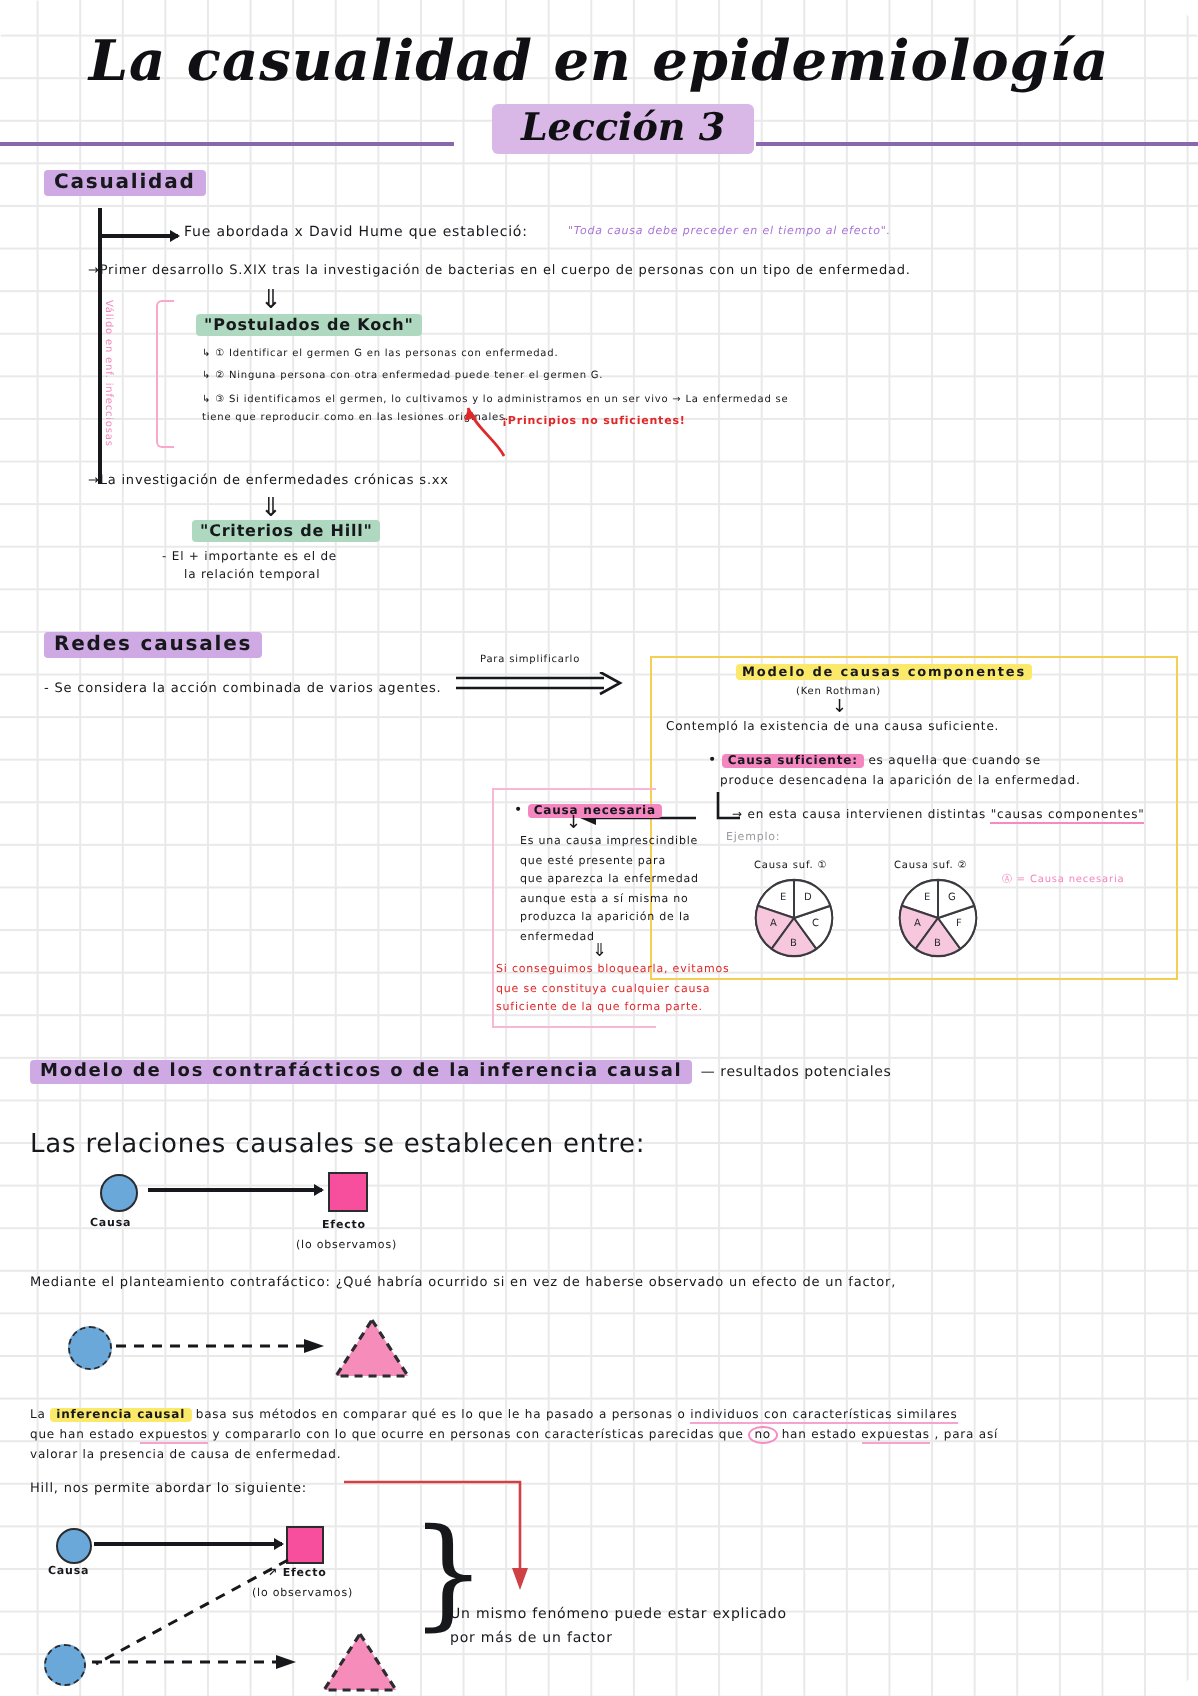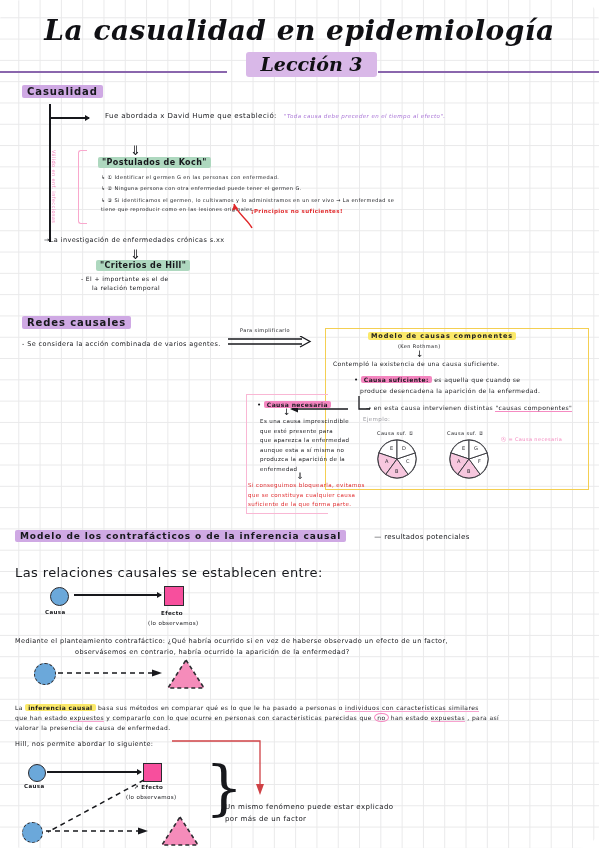--- a/index.html
+++ b/index.html
@@ -93,23 +93,24 @@
   <div class="rule" id="rule-l"></div>
   <div class="rule" id="rule-r"></div>
 
   <div class="abs hw t10 b caps" style="left:22px;top:86px;">
     <span class="hl-purple">Casualidad</span>
   </div>
 
   <div class="abs vline" style="left:49px;top:104px;height:138px;"></div>
 
   <div class="abs hline arrow-r" style="left:49px;top:117px;width:40px;"></div>
-  <div class="abs hw t7" style="left:105px;top:112px;">Fue abordada x David Hume  que estableció:</div>
+  <div class="abs hw t7" style="left:92px;top:112px;">Fue abordada x David Hume  que estableció:</div>
   <div class="abs hw t55 purple-txt" style="left:284px;top:113px;font-style:italic;">"Toda causa debe preceder en el tiempo al efecto".</div>
 
+  <div class="abs hw t65" style="left:44px;top:131px;">→Primer desarrollo S.XIX tras la investigación de bacterias en el cuerpo de personas con un tipo de enfermedad.</div>
 
   <div class="abs darr" style="left:130px;top:144px;">⇓</div>
 
   <div class="abs hw t8 b" style="left:98px;top:158px;">
     <span class="hl-green">"Postulados de Koch"</span>
   </div>
 
   <div class="abs" style="left:78px;top:150px;width:8px;height:72px;border:1.4px solid #f9a8cd;border-right:none;border-radius:3px 0 0 3px;"></div>
   <div class="abs hw t5 pink-txt" style="left:57px;top:150px;width:72px;transform:rotate(90deg);transform-origin:0 0;">Válido en enf. infecciosas</div>
 
@@ -231,34 +232,33 @@
     <text x="14" y="12" font-size="5" fill="#2b2b30" font-family="DejaVu Sans">E</text>
     <text x="9" y="25" font-size="5" fill="#2b2b30" font-family="DejaVu Sans">A</text>
     <text x="19" y="35" font-size="5" fill="#2b2b30" font-family="DejaVu Sans">B</text>
     <text x="30" y="25" font-size="5" fill="#2b2b30" font-family="DejaVu Sans">F</text>
   </svg>
 
   <div class="abs hw t5 pink-txt" style="left:501px;top:436px;">Ⓐ = Causa necesaria</div>
 
   <div class="abs hw t9 b caps" style="left:15px;top:531px;">
     <span class="hl-purple">Modelo de los contrafácticos  o  de la inferencia causal</span>
-    <span style="font-weight:normal;font-size:7px;letter-spacing:.3px;margin-left:24px;">— resultados potenciales</span>
+    <span style="font-weight:normal;font-size:7px;letter-spacing:.3px;">— resultados potenciales</span>
   </div>
 
   <div class="abs hw t75" style="left:15px;top:565px;">Las relaciones causales se establecen entre:</div>
 
   <div class="abs circ" style="left:50px;top:587px;width:17px;height:17px;"></div>
   <div class="abs hw t55 b" style="left:45px;top:609px;">Causa</div>
   <div class="abs hline arrow-r" style="left:74px;top:594px;width:87px;"></div>
   <div class="abs sq" style="left:164px;top:586px;width:18px;height:18px;"></div>
   <div class="abs hw t55 b" style="left:161px;top:610px;">Efecto</div>
   <div class="abs hw t55" style="left:148px;top:620px;">(lo observamos)</div>
 
   <div class="abs hw t65" style="left:15px;top:637px;">Mediante el planteamiento contrafáctico: ¿Qué habría ocurrido si en vez de haberse observado un efecto de un factor,</div>
-  <div class="abs hw t65" style="left:75px;top:648px;">observásemos en contrario, habría ocurrido la aparición de la enfermedad?</div>
 
   <div class="abs circ-dash" style="left:34px;top:663px;width:20px;height:20px;"></div>
   <svg class="abs" style="left:58px;top:667px;" width="105" height="12">
     <line x1="0" y1="6" x2="94" y2="6" stroke="#17181c" stroke-width="1.6" stroke-dasharray="5,4"></line>
     <path d="M104,6 L94,2.5 L94,9.5 Z" fill="#17181c"></path>
   </svg>
   <svg class="abs" style="left:166px;top:658px;" width="40" height="32">
     <path d="M20,2 L38,30 L2,30 Z" fill="#f58cba" stroke="#2b2b30" stroke-width="1.6" stroke-dasharray="4,3"></path>
   </svg>
 

